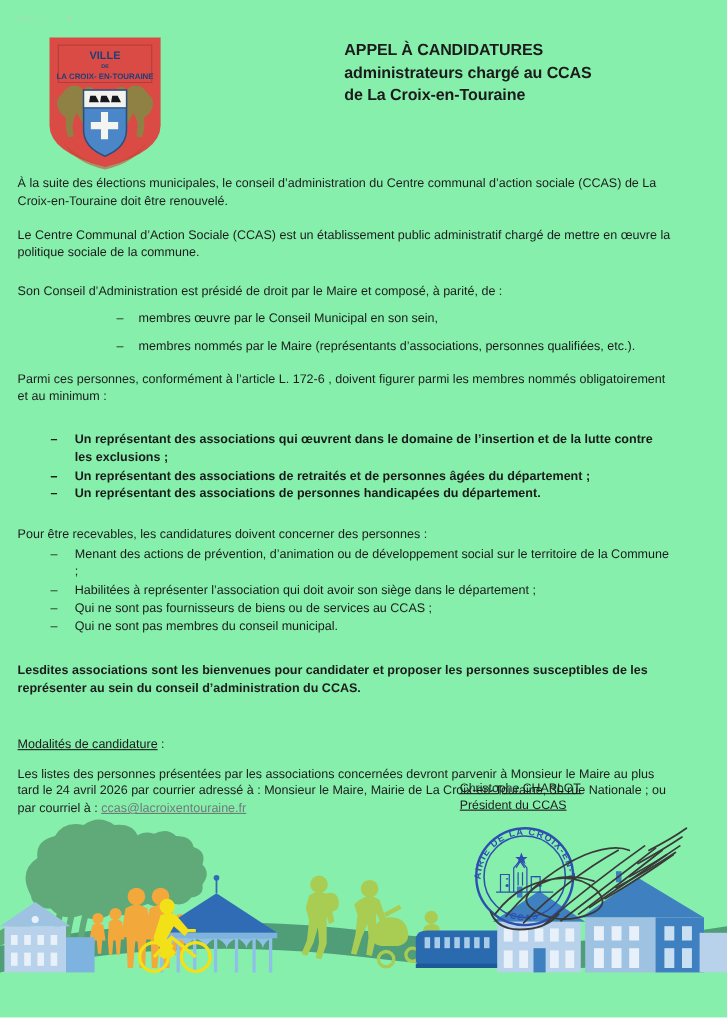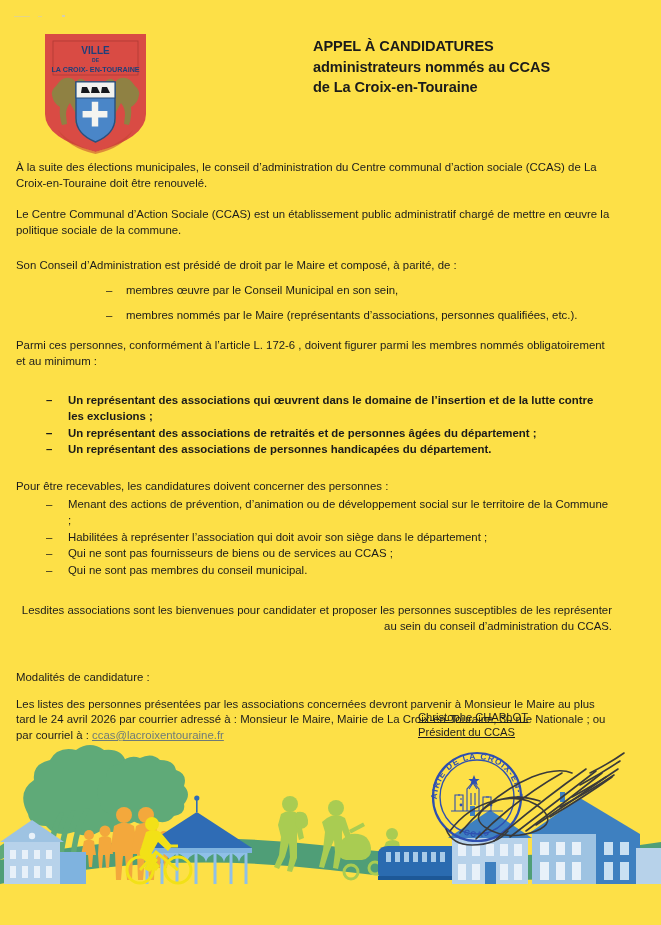--- a/index.html
+++ b/index.html
@@ -1,19 +1,19 @@
 <!DOCTYPE html>
 <html><head>
 <meta charset="utf-8">
 <style>
   html,body{margin:0;padding:0;background:#fff;}
   body{width:661px;height:925px;position:relative;overflow:hidden;
        font-family:"Liberation Sans","DejaVu Sans",sans-serif;color:#1a1a1a;}
 
-  .page{position:absolute;inset:0;background:#fde047;}
+  .page{position:absolute;inset:0;background:#86efac;}
 
   
   .header{position:absolute;left:0;top:22px;width:661px;height:135px;}
   .logo-wrap{position:absolute;left:38px;top:8px;width:115px;height:125px;}
 
   .title-block{position:absolute;left:313px;top:14px;width:340px;}
   .title-line{font-weight:bold;font-size:14.6px;line-height:20.5px;
               letter-spacing:-0.1px;color:#1b1b1b;white-space:nowrap;}
 
   
@@ -33,23 +33,23 @@
   ul.indent-deep li{margin-bottom:9px;}
 
   ul.bold-list li{font-weight:bold;padding-left:30px;margin-bottom:1px;}
   ul.bold-list{padding-left:22px;}
   ul.bold-list li .dash{left:8px;}
 
   ul.plain-list{padding-left:22px;}
   ul.plain-list li{padding-left:30px;margin-bottom:1px;}
   ul.plain-list li .dash{left:8px;}
 
-  p.bold-para{font-weight:normal;text-align:right;}
+  p.bold-para{font-weight:bold;}
   .modal-title{font-size:11.4px;line-height:15.6px;}
-  .modal-title .u{margin-top:19px;}
+  .modal-title .u{text-decoration:underline;margin-top:19px;}
   .maillink{color:#6e7b78;text-decoration:underline;}
 
   
   .sig{position:absolute;left:418px;top:710px;font-size:11.2px;line-height:14.6px;color:#1c1c1c;text-decoration:underline;}
 
   
   .illus{position:absolute;left:0;top:742px;width:661px;height:148px;}
 
   
   .stamp{position:absolute;left:425px;top:745px;width:105px;height:105px;}
@@ -100,21 +100,21 @@
         <path d="M20 100 q12 14 37.5 22 Q83 114 95 100 q-10 18 -37.5 24 Q30 118 20 100 z" fill="#c4462f" opacity="0.55"></path>
 
         <text x="57.5" y="24" text-anchor="middle" font-family="Liberation Sans, sans-serif" font-size="10" font-weight="bold" fill="#1f3f7a">VILLE</text>
         <text x="57.5" y="32" text-anchor="middle" font-family="Liberation Sans, sans-serif" font-size="5" font-weight="bold" fill="#1f3f7a">DE</text>
         <text x="57.5" y="42" text-anchor="middle" font-family="Liberation Sans, sans-serif" font-size="7.2" font-weight="bold" fill="#1f3f7a">LA CROIX- EN-TOURAINE</text>
       </svg>
     </div>
 
     <div class="title-block">
       <div class="title-line">APPEL À CANDIDATURES</div>
-      <div class="title-line">administrateurs nommés au CCAS</div>
+      <div class="title-line">administrateurs chargé au CCAS</div>
       <div class="title-line">de La Croix-en-Touraine</div>
     </div>
   </div>
 
   <div class="body">
 
     <p class="para">À la suite des élections municipales, le conseil d’administration du Centre communal d’action sociale (CCAS) de La Croix-en-Touraine doit être renouvelé.</p>
     <div class="sp6"></div>
     <p class="para">Le Centre Communal d’Action Sociale (CCAS) est un établissement public administratif chargé de mettre en œuvre la politique sociale de la commune.</p>
     <div class="sp10"></div>

